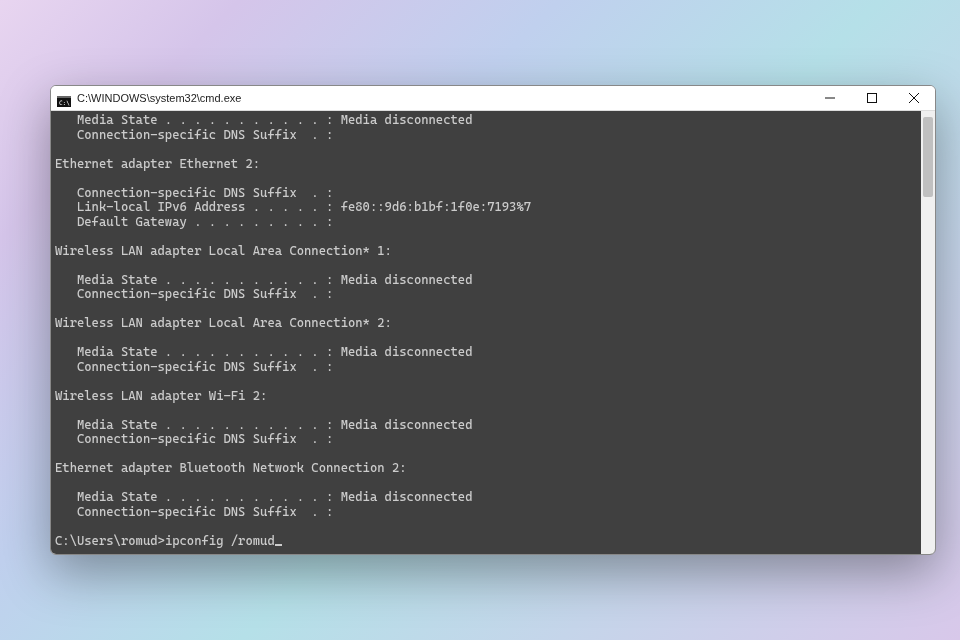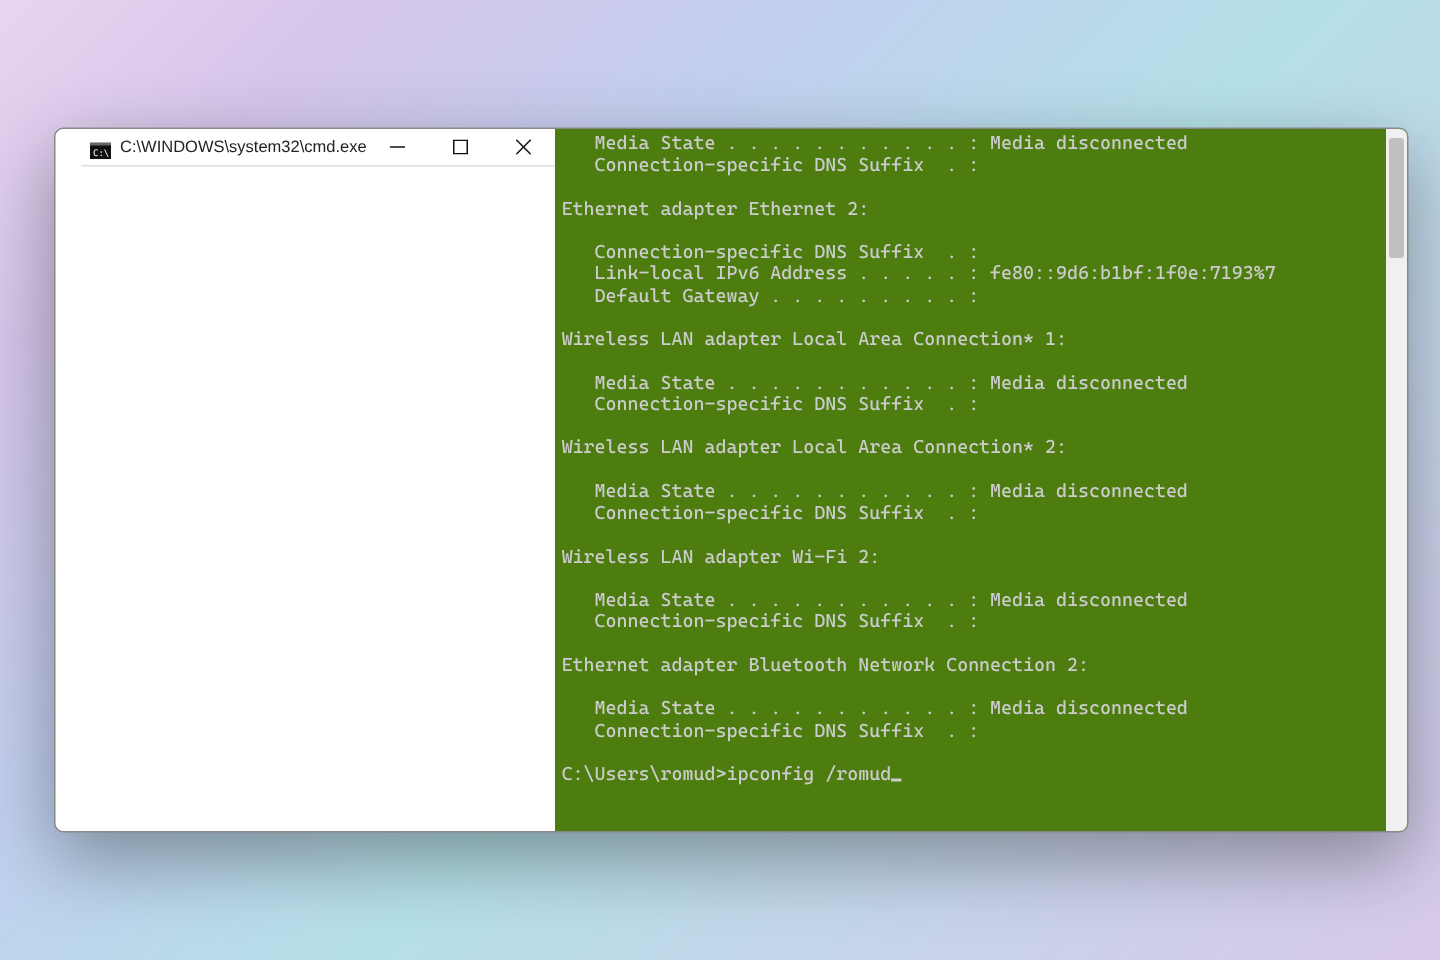--- a/index.html
+++ b/index.html
@@ -17,32 +17,31 @@
       #e8d5f0 0%,
       #d5c5ea 15%,
       #c0d0ee 35%,
       #b5e0e8 55%,
       #c5d5ea 75%,
       #d8c8ea 100%);
     position: relative;
   }
   .window {
     position: absolute;
-    left: 36px;
+    left: 50px;
     top: 85px;
     width: 884px;
     height: 468px;
     background: #ffffff;
     border: 1px solid #888;
     border-radius: 6px;
     box-shadow: 0 18px 50px rgba(0,0,0,0.35);
     display: flex;
-    flex-direction: row;
+    flex-direction: column;
     overflow: hidden;
-    padding-left: 17px;
   }
   .titlebar {
     height: 24px;
     background: #ffffff;
     display: flex;
     align-items: center;
     padding: 0 0 0 6px;
     flex-shrink: 0;
     border-bottom: 1px solid #ddd;
   }
@@ -66,21 +65,21 @@
     width: 42px;
     height: 100%;
     display: flex;
     align-items: center;
     justify-content: center;
     color: #111;
   }
   .win-btn svg { width: 10px; height: 10px; }
   .console {
     flex: 1;
-    background: #4d7c0f;
+    background: #404040;
     color: #cccccc;
     font-family: "Cascadia Mono", Consolas, "Courier New", monospace;
     font-size: 12.5px;
     line-height: 14.5px;
     padding: 2px 0 0 4px;
     white-space: pre;
     overflow: hidden;
     position: relative;
   }
   .scrollbar {

